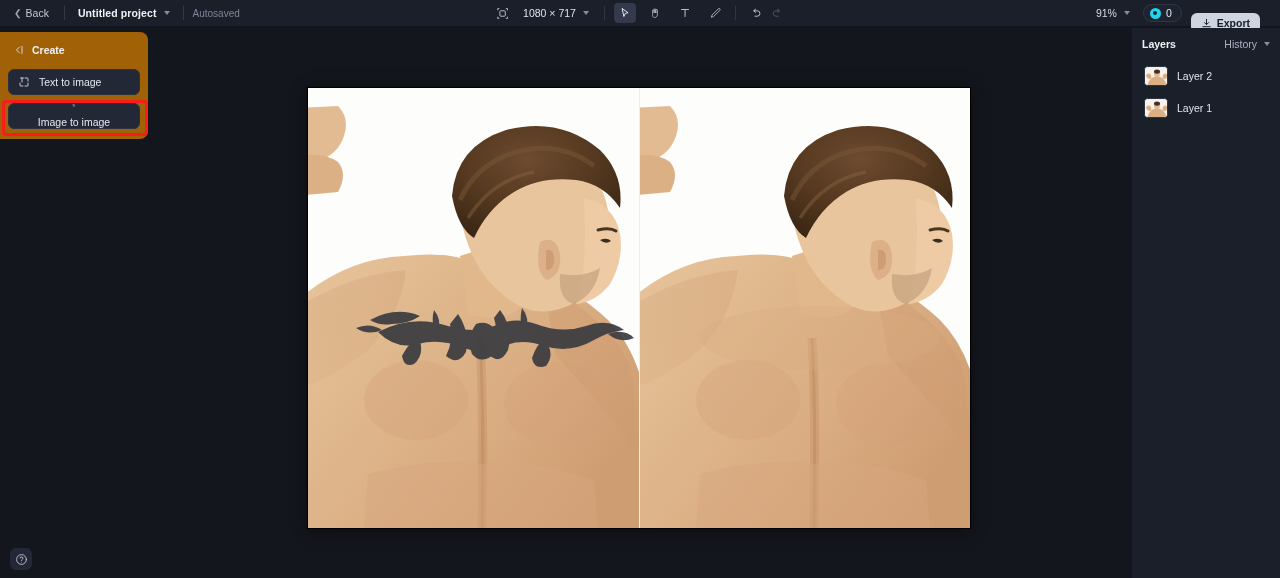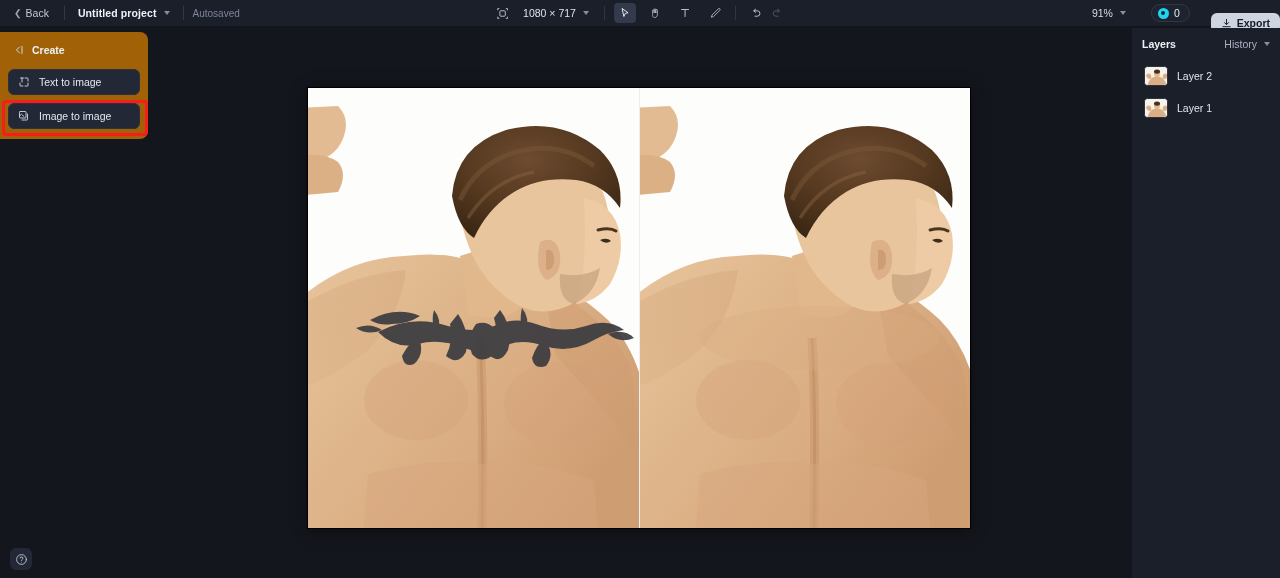--- a/index.html
+++ b/index.html
@@ -43,22 +43,22 @@
   }
   .icon-btn.active { background: #333a4b; color: #e9edf4; }
   .icon-btn.disabled { color: #4e5567; }
   .dims {
     color: #dde2ec; font-size: 10.5px; display: flex; align-items: center;
     padding: 2px 6px; border-radius: 4px; cursor: pointer; margin-left: 4px;
   }
   .tool-group { display: flex; align-items: center; gap: 8px; }
 
   .hdr-right {
-    position: absolute; right: 0; top: 0; height: 100%;
-    display: flex; align-items: center; gap: 21px;
+    position: absolute; right: 20px; top: 0; height: 100%;
+    display: flex; align-items: center; gap: 9px;
   }
   .zoom-ctl { display: flex; align-items: center; color: #d5dae4; font-size: 10.5px;
               padding: 2px 4px; border-radius: 4px; cursor: pointer; }
   .credits {
     display: flex; align-items: center; gap: 5px;
     border: 1px solid #2f3747; border-radius: 11px; padding: 2px 9px 2px 6px;
     background: #1e2330; cursor: pointer;
   }
   .credit-dot {
     width: 11px; height: 11px; border-radius: 50%;
@@ -82,21 +82,21 @@
     color: #eef1f6; font-size: 10.5px; font-weight: bold;
     padding: 4px 4px 4px 5px; margin-bottom: 9px; cursor: pointer;
   }
   .side-item {
     position: relative;
     display: flex; align-items: center; gap: 9px;
     height: 26px; padding: 0 9px; margin-bottom: 8px;
     background: #232836; border: 1px solid #2b3140; border-radius: 6px;
     color: #e3e7ef; font-size: 10.5px; cursor: pointer;
   }
-  .side-item.last { margin-bottom: 0; }
+  .side-item.last { margin-bottom: 0; flex-direction: column; }
   .highlight-box {
     position: absolute; left: 2px; top: 68px; width: 146px; height: 36px;
     border: 3px solid #f91c1c; border-radius: 4px; pointer-events: none; z-index: 30;
   }
   .help-btn {
     position: absolute; left: 10px; bottom: 8px;
     width: 22px; height: 22px; border-radius: 6px; background: #232836;
     display: flex; align-items: center; justify-content: center; cursor: pointer;
   }
 

